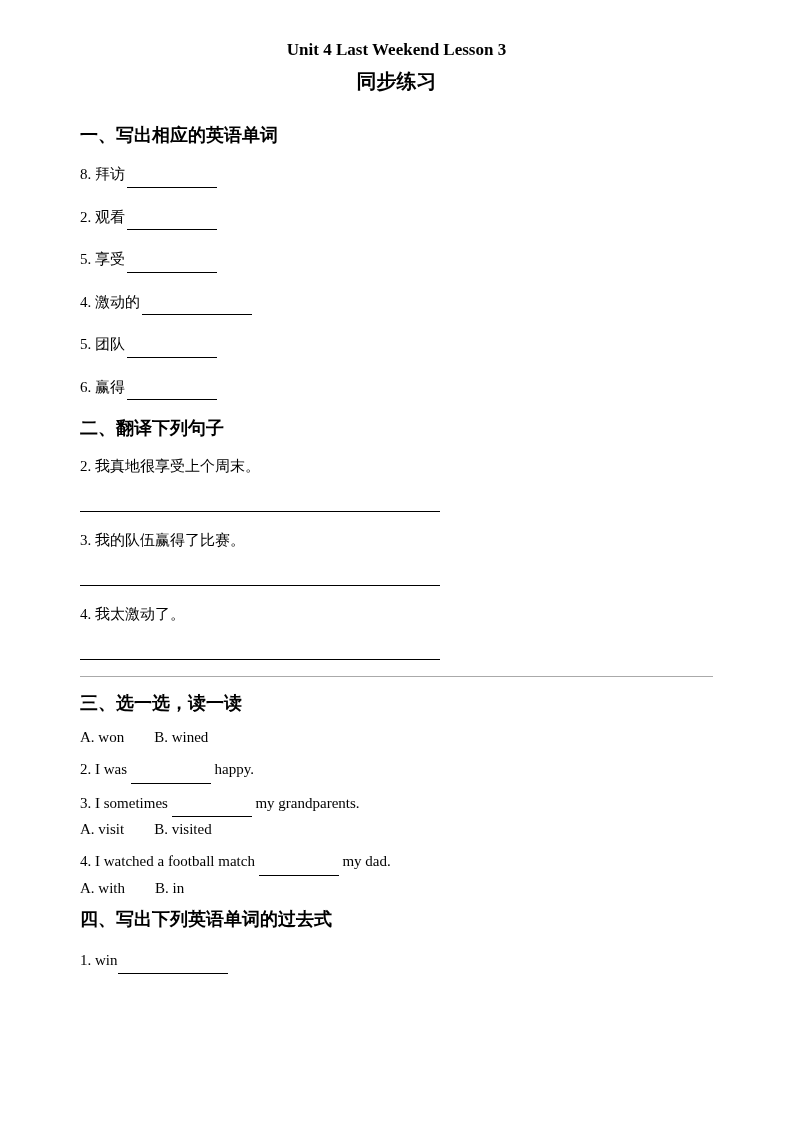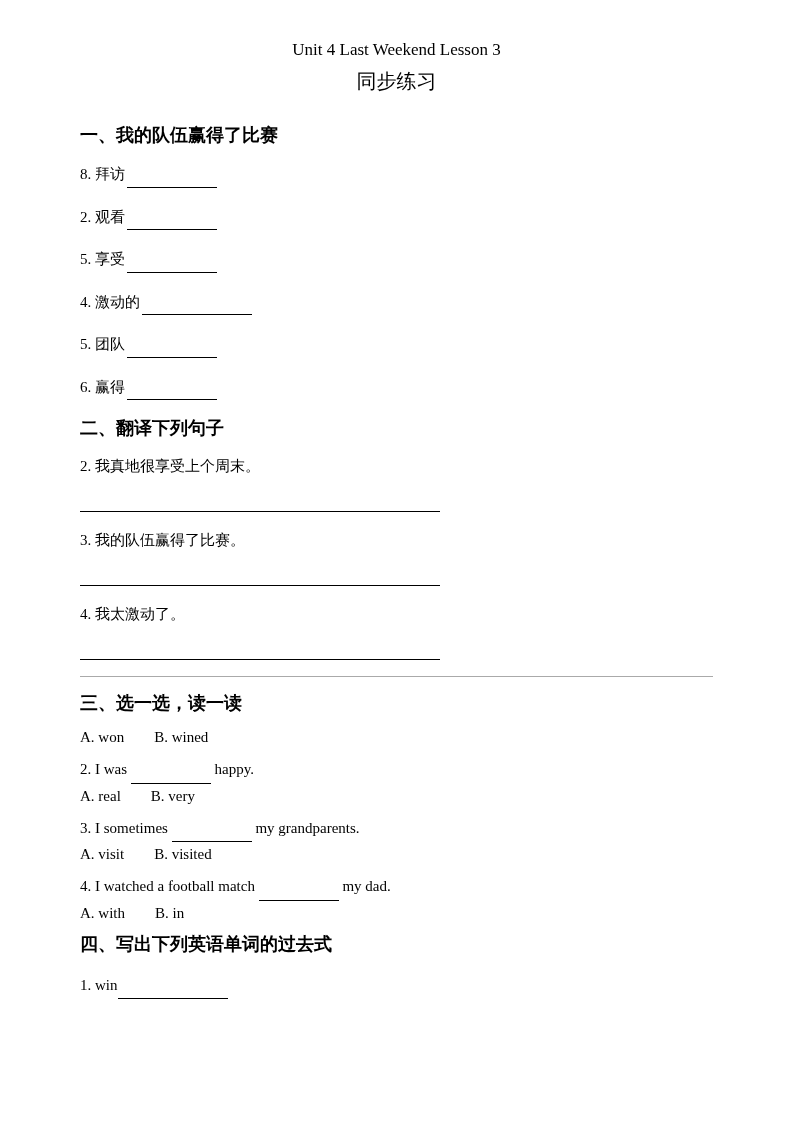--- a/index.html
+++ b/index.html
@@ -13,27 +13,27 @@
       font-size: 15px;
       color: #000;
       width: 793px;
       min-height: 1122px;
       padding: 40px 80px 60px 80px;
     }
     .page-title-en {
       text-align: center;
       font-family: "Times New Roman", serif;
       font-size: 17px;
-      font-weight: normal;
+      font-weight: bold;
       margin-bottom: 8px;
     }
     .page-title-cn {
       text-align: center;
       font-size: 20px;
-      font-weight: normal;
+      font-weight: bold;
       margin-bottom: 28px;
     }
     .section-title {
       font-size: 18px;
       font-weight: bold;
       margin-bottom: 14px;
       margin-top: 10px;
     }
     .item {
       margin-bottom: 16px;
@@ -80,21 +80,21 @@
       font-size: 15px;
       line-height: 1.9;
     }
   </style>
 </head>
 <body>
 
 <div class="page-title-en">Unit 4 Last Weekend Lesson 3</div>
 <div class="page-title-cn">同步练习</div>
 
-<div class="section-title">一、我的队伍赢得了比赛</div>
+<div class="section-title">一、写出相应的英语单词</div>
 <div id="section1-items">
 
 <div class="item"><span>8. 拜访</span><span class="blank">&nbsp;</span></div>
     <div class="item"><span>2. 观看</span><span class="blank">&nbsp;</span></div>
     <div class="item"><span>5. 享受</span><span class="blank">&nbsp;</span></div>
     <div class="item"><span>4. 激动的</span><span class="blank blank-lg">&nbsp;</span></div>
     <div class="item"><span>5. 团队</span><span class="blank">&nbsp;</span></div>
     <div class="item"><span>6. 赢得</span><span class="blank">&nbsp;</span></div>
   </div>
 
@@ -108,21 +108,20 @@
 
 <hr class="section-divider">
 <div class="section-title">三、选一选，读一读</div>
 <div id="section3-items">
 
 <div>
       <div class="options-row"><span>A. won</span><span>B. wined</span></div>
     </div>
     <div>
       <div class="section3-item"><span>2. I was <span style="display:inline-block;border-bottom:1px solid #000;width:80px;vertical-align:bottom;">&nbsp;</span> happy.</span></div>
-      <div class="options-row"><span>A. real</span><span>B. very</span></div>
     </div>
     <div>
       <div class="section3-item"><span>3. I sometimes <span style="display:inline-block;border-bottom:1px solid #000;width:80px;vertical-align:bottom;">&nbsp;</span> my grandparents.</span></div>
       <div class="options-row"><span>A. visit</span><span>B. visited</span></div>
     </div>
     <div>
       <div class="section3-item"><span>4. I watched a football match <span style="display:inline-block;border-bottom:1px solid #000;width:80px;vertical-align:bottom;">&nbsp;</span> my dad.</span></div>
       <div class="options-row"><span>A. with</span><span>B. in</span></div>
     </div>
   </div>

